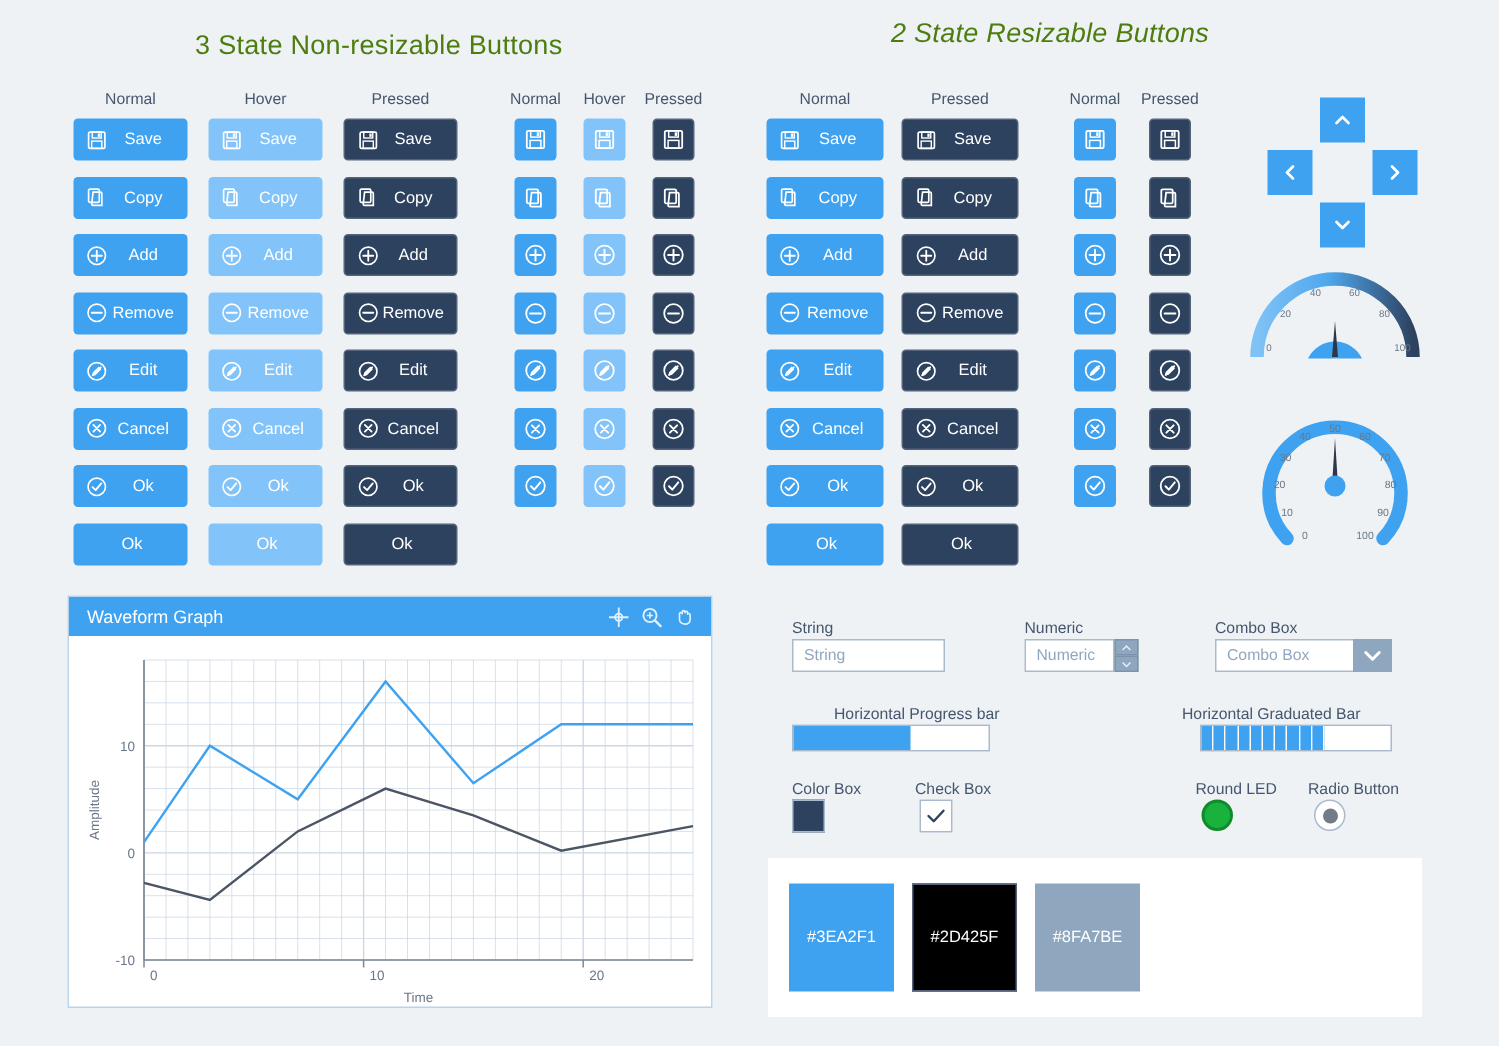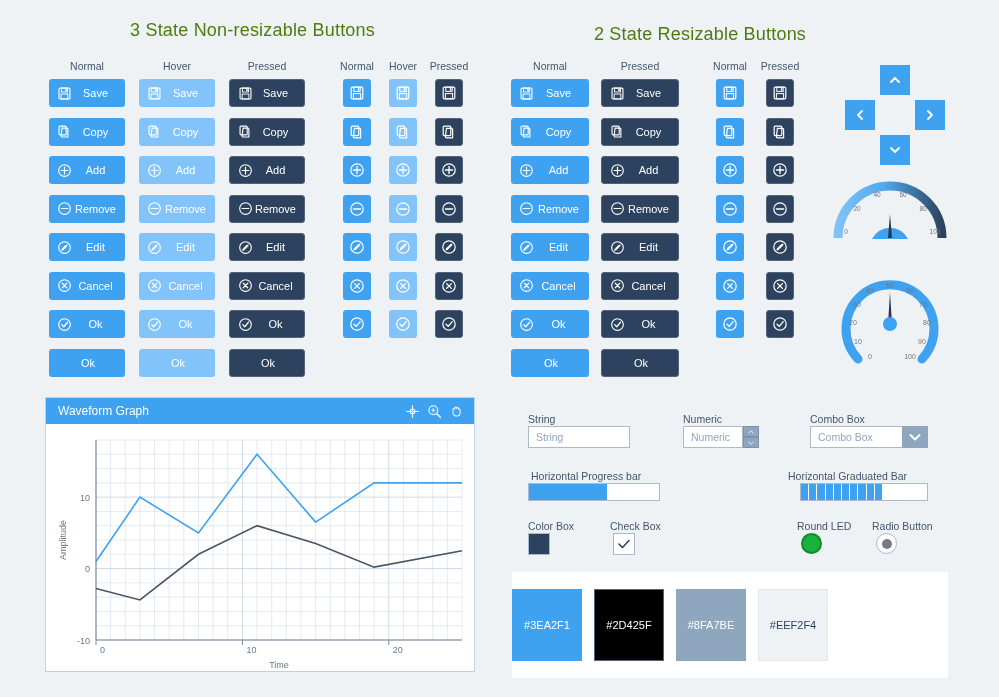--- a/index.html
+++ b/index.html
@@ -9,21 +9,21 @@
     font-family: "Liberation Sans", sans-serif;
     overflow: hidden;
     position: relative;
     color: #2D425F;
   }
   .section-title {
     font-size: 18px; font-weight: normal; color: #4d7c0f;
     letter-spacing: .2px;
   }
   #title-left  { position:absolute; left:0; top:20px; width:505px; text-align:center; }
-  #title-right { position:absolute; left:505px; top:24px; width:390px; text-align:center; }
+  #title-right { position:absolute; left:505px; top:12px; width:390px; text-align:center;font-style:italic; }
 
   
   .colhead {
     position:absolute; font-size:10.5px; color:#45566e; text-align:center;
   }
   .btn {
     position:absolute; display:flex; align-items:center;
     border-radius:3px; font-size:11px; user-select:none;
   }
   .btn .lbl { flex:1; text-align:center; }
@@ -89,21 +89,21 @@
   }
   .progress-fill { height:100%; background:#3EA2F1; }
   .grad-seg {
     height:100%; background:#3EA2F1; float:left;
     border-right:1px solid #ffffff;
   }
 
   
   #palette {
     position:absolute; left:512px; top:572px; width:436px; height:106px;
-    background:#ffffff; display:flex; align-items:center; 
+    background:#ffffff; display:flex; align-items:center; padding-left:14px;
   }
   .swatch {
     width:70px; height:72px; margin-right:12px;
     display:flex; align-items:center; justify-content:center;
     font-size:11px;
   }
 </style>
 </head>
 <body>
 
@@ -931,21 +931,21 @@
 </div>
 
 <div class="fld-label" style="left:810px; top:413px;">Combo Box</div>
 <div class="textbox" id="combo-box" style="left:810px; top:426px; width:118px;">Combo Box</div>
 <div id="combo-arrow" style="left:902px; top:426px;">
   <svg width="14" height="10" viewBox="0 0 14 10">
       <path d="M2.5 3 L7 7.5 L11.5 3" stroke="#ffffff" stroke-width="2" fill="none" stroke-linecap="round" stroke-linejoin="round"></path>
     </svg>
 </div>
 
-<div class="fld-label" style="left:531px; top:470px;">Horizontal Progress bar</div>
+<div class="fld-label" style="left:556px; top:470px;">Horizontal Progress bar</div>
 <div class="progress-outer" style="left:528px; top:483px; width:132px;">
   <div class="progress-fill" id="progress-fill" style="width: 60%;"></div>
 </div>
 
 <div class="fld-label" style="left:788px; top:470px;">Horizontal Graduated Bar</div>
 <div class="progress-outer" style="left:800px; top:483px; width:128px;">
   <div id="grad-fill" style="height: 100%; width: 65%;">
       <div class="grad-seg" style="width:10%"></div>
       <div class="grad-seg" style="width:10%"></div>
       <div class="grad-seg" style="width:10%"></div>
@@ -974,14 +974,13 @@
 
 <div class="fld-label" style="left:872px; top:520px;">Radio Button</div>
 <div style="position:absolute; left:876px; top:533px; width:21px; height:21px; border-radius:50%; background:#fff; border:1px solid #A9BACD; display:flex; align-items:center; justify-content:center;">
   <div style="width:10px; height:10px; border-radius:50%; background:#747B88;"></div>
 </div>
 
 <div id="palette">
     <div class="swatch" style="background: rgb(62, 162, 241); color: rgb(255, 255, 255);">#3EA2F1</div>
     <div class="swatch" style="background: #000000; color: rgb(255, 255, 255); border: 1px solid rgb(85, 99, 122);">#2D425F</div>
     <div class="swatch" style="background: rgb(143, 167, 190); color: rgb(255, 255, 255);">#8FA7BE</div>
-    <div class="swatch" style="background: rgb(238, 242, 244); color: rgb(45, 66, 95); border: 1px solid rgb(226, 232, 238);">#EEF2F4</div>
   </div>
 
 </body></html>

